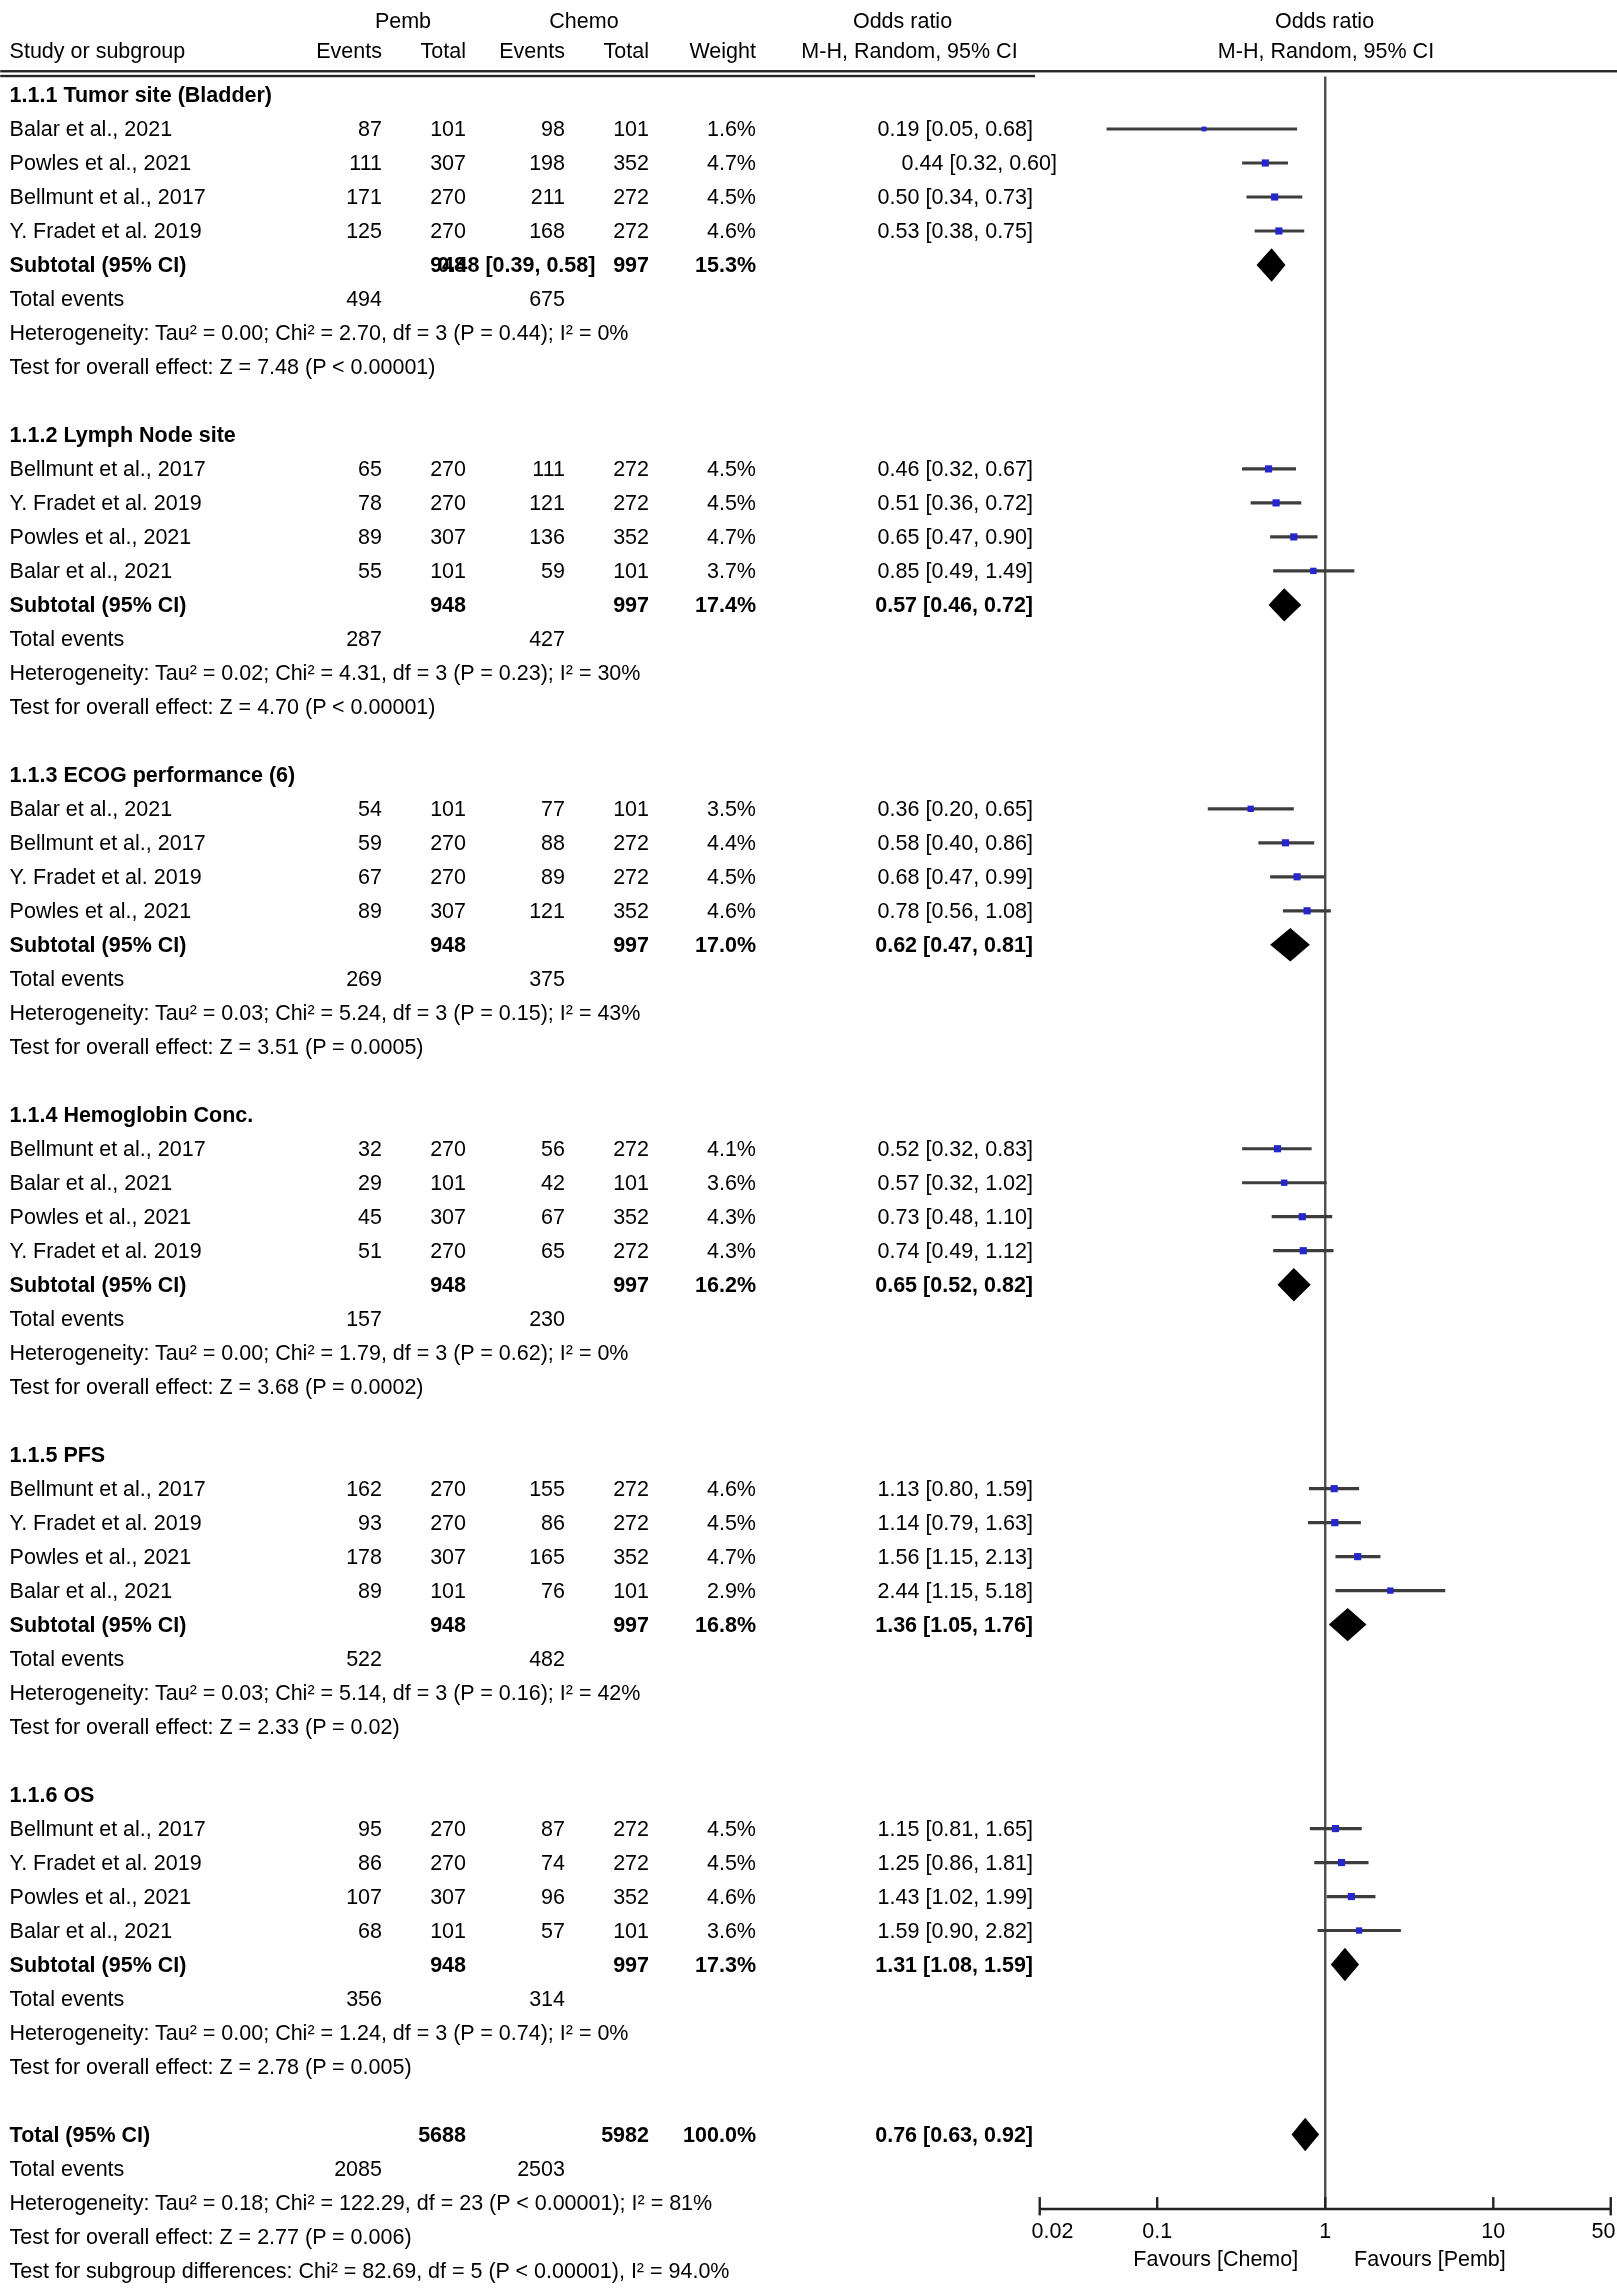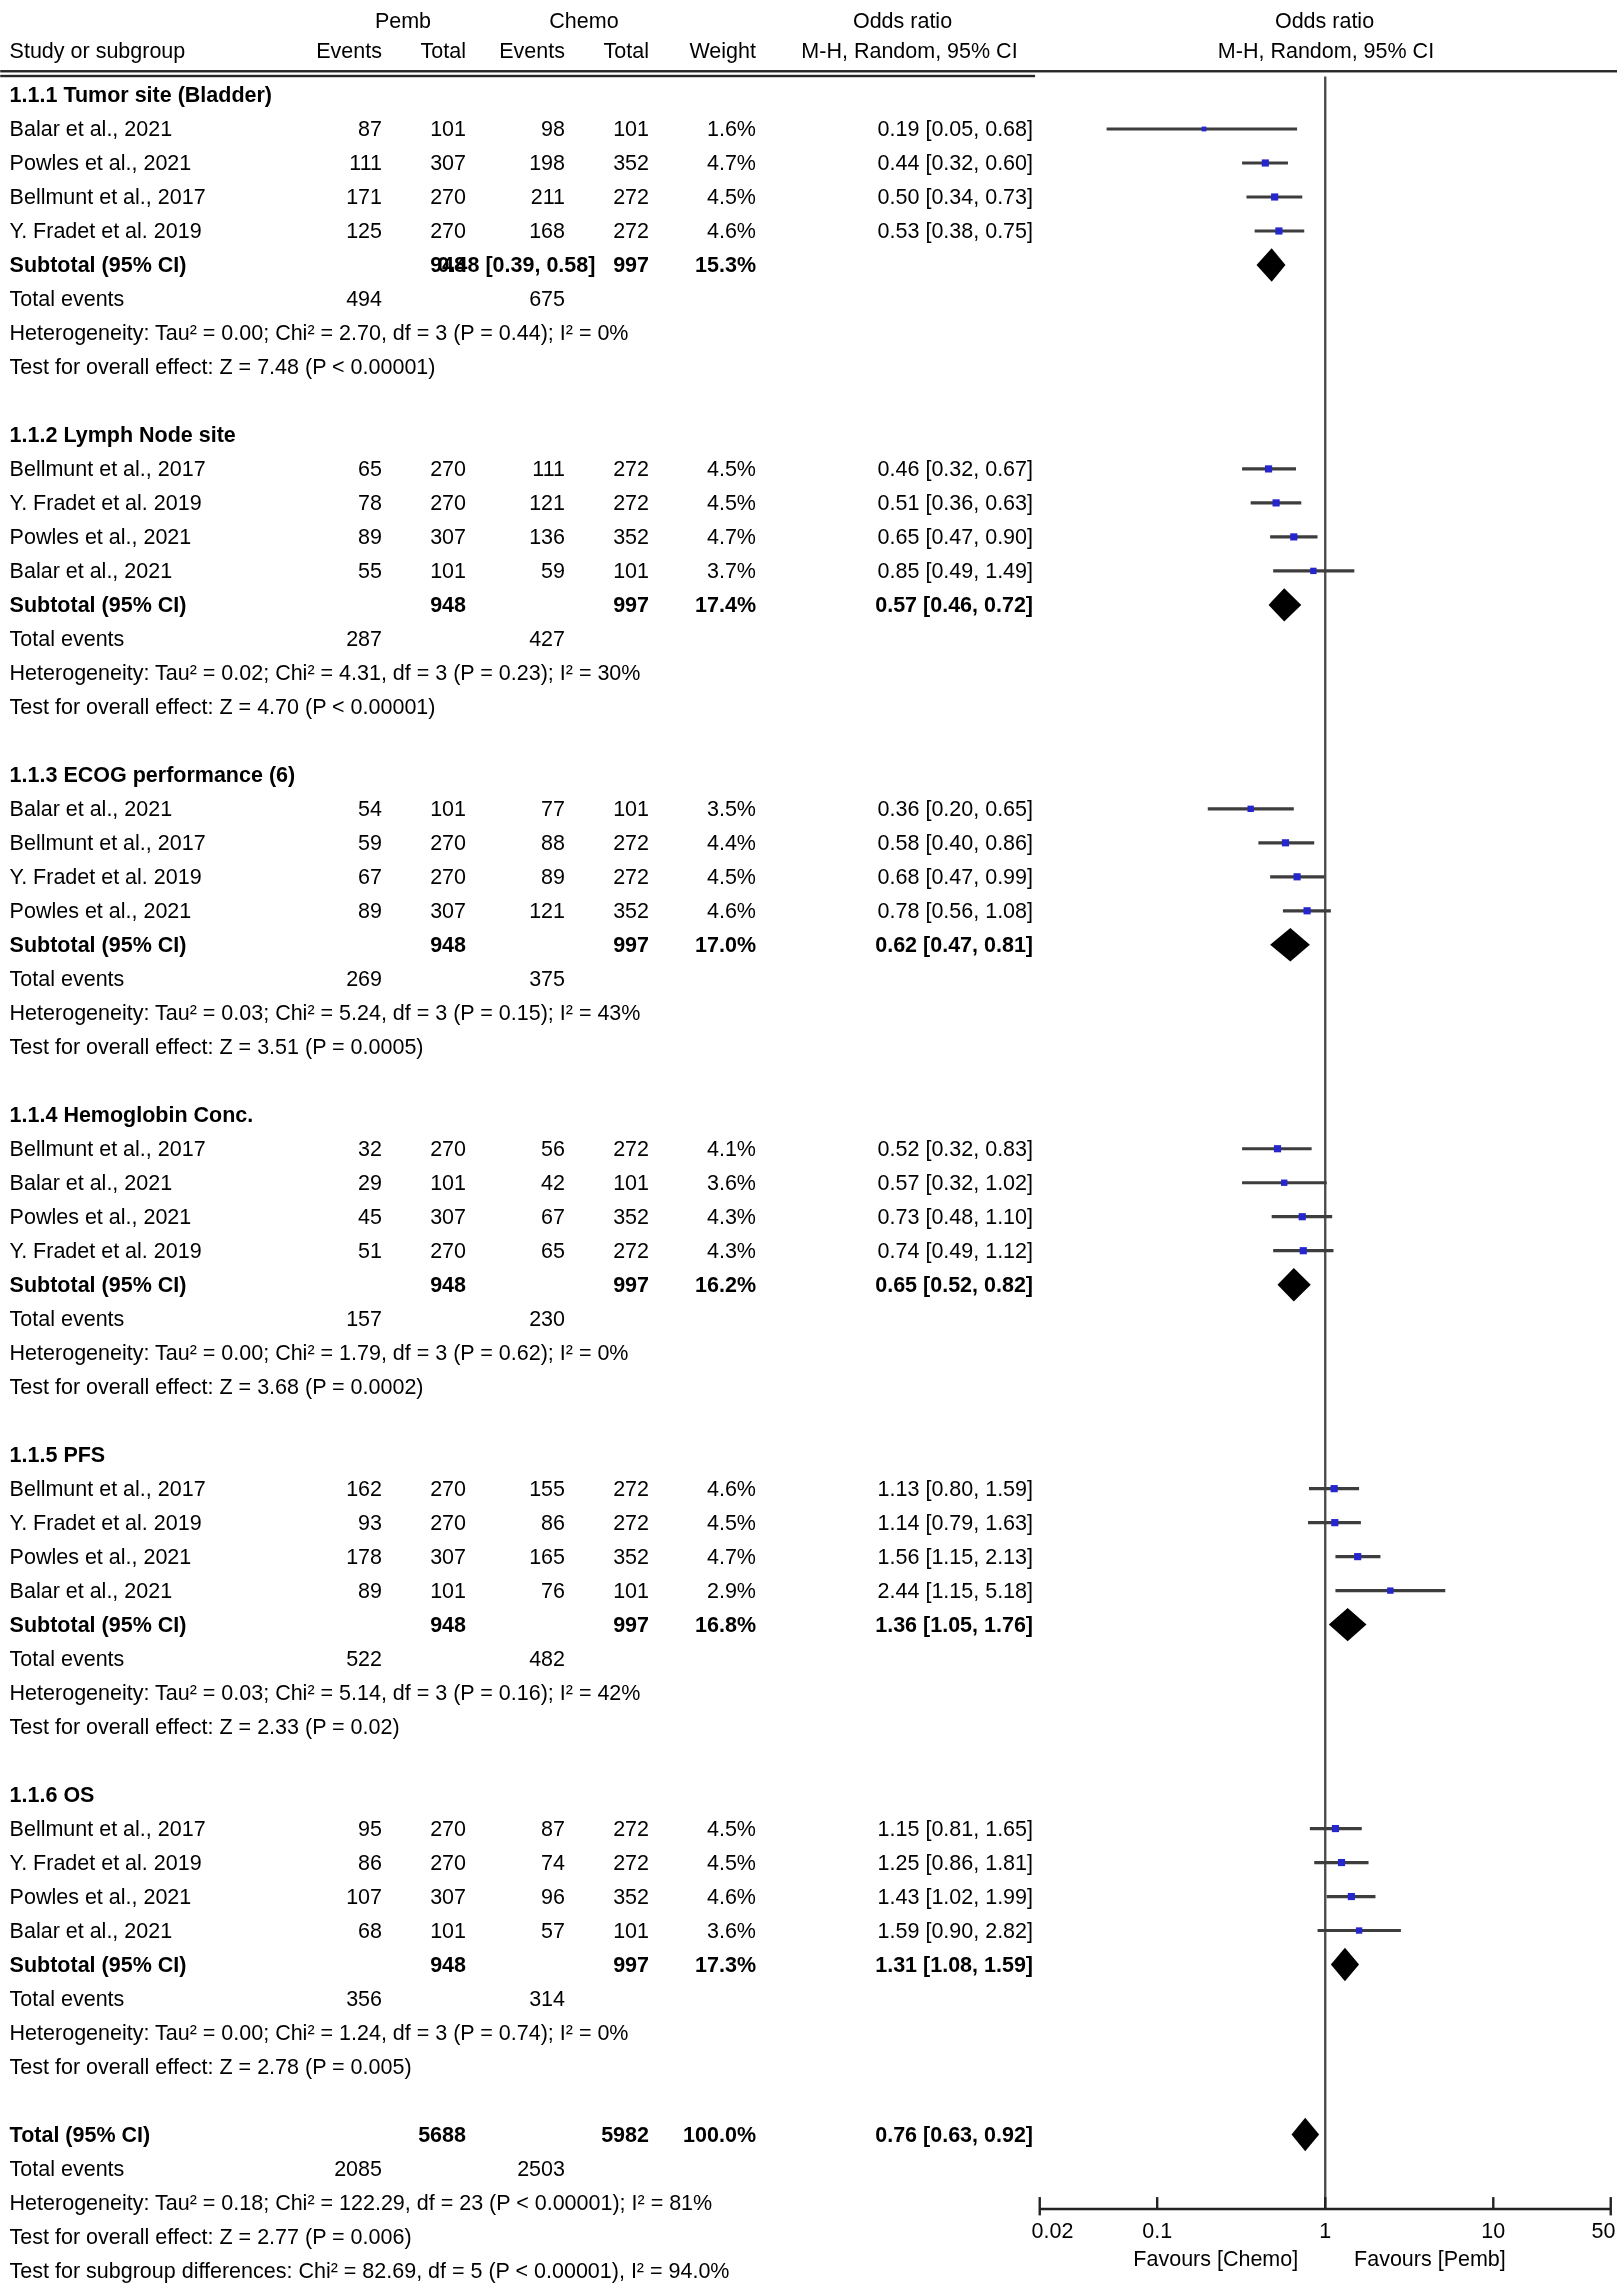--- a/index.html
+++ b/index.html
@@ -63,21 +63,21 @@
         <span class="c num" style="width: 756px;">1.6%</span>
         <span class="c num" style="width: 1033px;">0.19 [0.05, 0.68]</span>
       </div>
       <div class="row">
         <span class="c name">Powles et al., 2021</span>
         <span class="c num" style="width: 382px;">111</span>
         <span class="c num" style="width: 466px;">307</span>
         <span class="c num" style="width: 565px;">198</span>
         <span class="c num" style="width: 649px;">352</span>
         <span class="c num" style="width: 756px;">4.7%</span>
-        <span class="c num" style="width: 1033px;">0.44 [0.32, 0.60]</span>
+        <span class="c num" style="width: 1033px; padding-left: 24px;">0.44 [0.32, 0.60]</span>
       </div>
       <div class="row">
         <span class="c name">Bellmunt et al., 2017</span>
         <span class="c num" style="width: 382px;">171</span>
         <span class="c num" style="width: 466px;">270</span>
         <span class="c num" style="width: 565px;">211</span>
         <span class="c num" style="width: 649px;">272</span>
         <span class="c num" style="width: 756px;">4.5%</span>
         <span class="c num" style="width: 1033px;">0.50 [0.34, 0.73]</span>
       </div>
@@ -121,21 +121,21 @@
         <span class="c num" style="width: 756px;">4.5%</span>
         <span class="c num" style="width: 1033px;">0.46 [0.32, 0.67]</span>
       </div>
       <div class="row">
         <span class="c name">Y. Fradet et al. 2019</span>
         <span class="c num" style="width: 382px;">78</span>
         <span class="c num" style="width: 466px;">270</span>
         <span class="c num" style="width: 565px;">121</span>
         <span class="c num" style="width: 649px;">272</span>
         <span class="c num" style="width: 756px;">4.5%</span>
-        <span class="c num" style="width: 1033px;">0.51 [0.36, 0.63]</span>
+        <span class="c num" style="width: 1033px;">0.51 [0.36, 0.72]</span>
       </div>
       <div class="row">
         <span class="c name">Powles et al., 2021</span>
         <span class="c num" style="width: 382px;">89</span>
         <span class="c num" style="width: 466px;">307</span>
         <span class="c num" style="width: 565px;">136</span>
         <span class="c num" style="width: 649px;">352</span>
         <span class="c num" style="width: 756px;">4.7%</span>
         <span class="c num" style="width: 1033px;">0.65 [0.47, 0.90]</span>
       </div>

